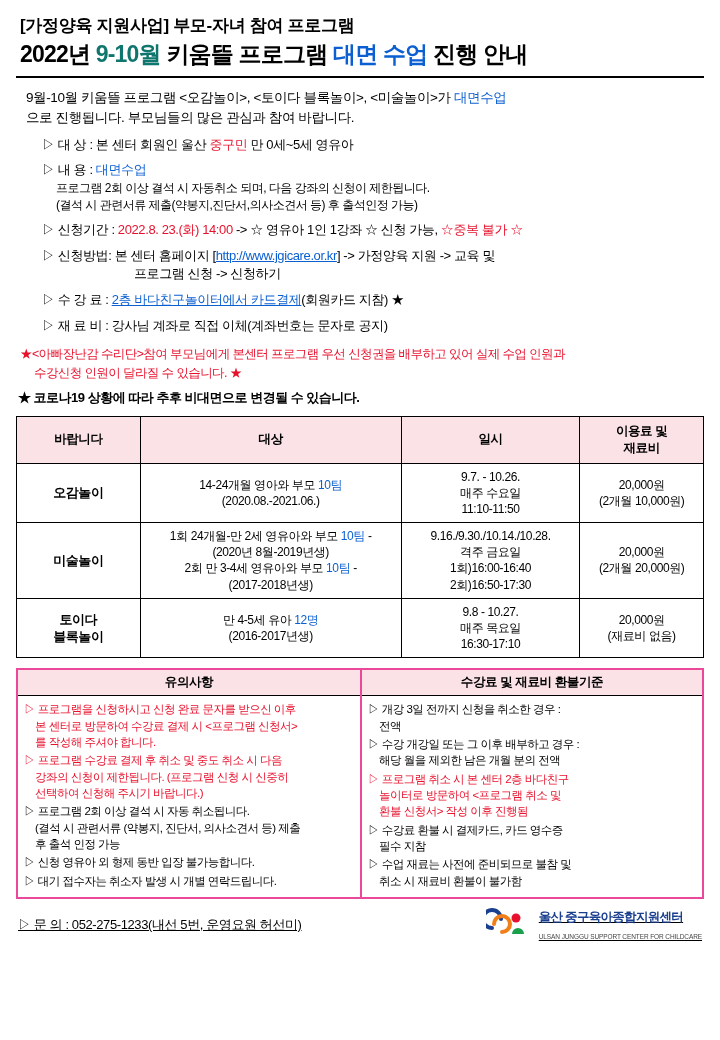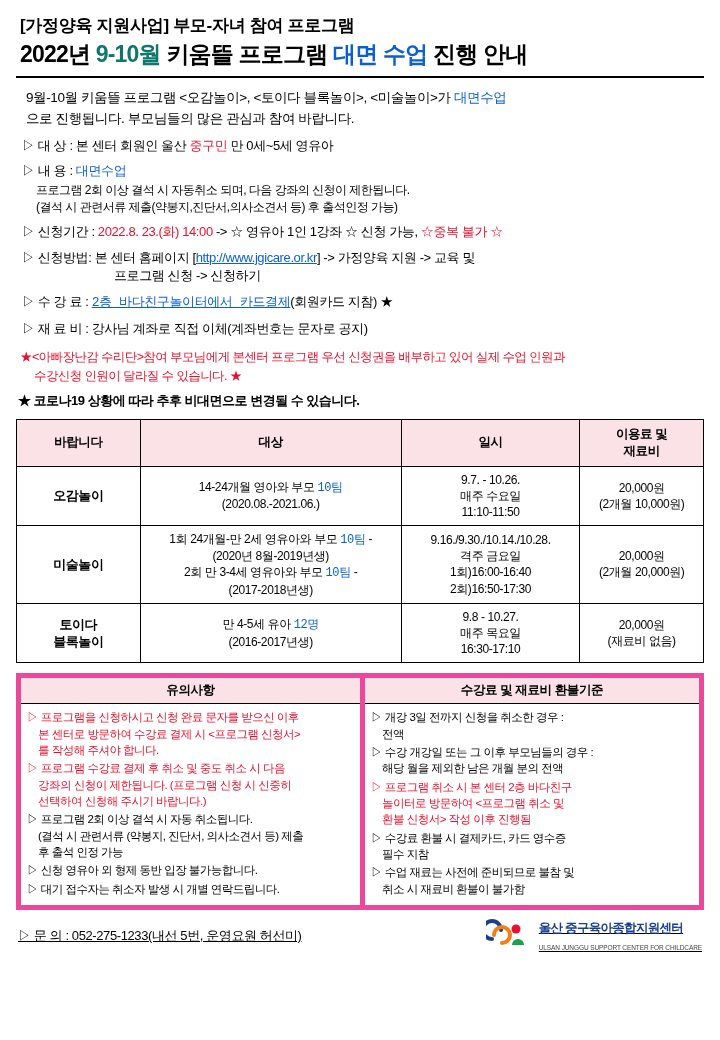--- a/index.html
+++ b/index.html
@@ -49,34 +49,35 @@
     font-size: 13.5px;
     line-height: 1.5;
     letter-spacing: -0.4px;
     padding: 0 10px;
   }
   .body-block {
     padding: 0 6px;
     font-size: 13px;
     line-height: 1.45;
     letter-spacing: -0.4px;
+    margin-left: 20px;
   }
   .row {
     margin-top: 7px;
   }
   .sub {
     font-size: 12px;
     letter-spacing: -0.5px;
     padding-left: 14px;
     line-height: 1.4;
   }
   .indent-2 {
     padding-left: 92px;
   }
-  .blue { color: #0b5fd0; font-family: Liberation Mono, monospace; }
+  .blue { color: #0b5fd0; }
   .red { color: #e8112d; }
   .link {
     color: #0b5fd0;
     text-decoration: underline;
   }
   .note-red {
     color: #e8112d;
     font-size: 12.5px;
     letter-spacing: -0.6px;
     line-height: 1.5;
@@ -121,21 +122,21 @@
   .c2 { width: 38%; }
   .c3 { width: 26%; }
   .c4 { width: 18%; }
   
   .notice-wrap {
     display: flex;
     margin-top: 10px;
     gap: 0;
   }
   .notice-col {
-    border: 5px solid #ec4899;
+    border: 2px solid #ec4899;
     box-sizing: border-box;
   }
   .notice-col.left { width: 50%; border-right: none; }
   .notice-col.right { width: 50%; }
   .notice-head {
     background: #fbe2e6;
     border-bottom: 1px solid #000;
     text-align: center;
     font-size: 12.5px;
     font-weight: bold;
@@ -351,21 +352,21 @@
       </div>
     </div>
     <div class="notice-col right">
       <div class="notice-head">수강료 및 재료비 환불기준</div>
       <div class="notice-body">
         <p>
           <span>▷ 개강 3일 전까지 신청을 취소한 경우 :</span>
           <span class="cont">전액</span>
         </p>
         <p>
-          <span>▷ 수강 개강일 또는 그 이후 부모님들의 경우 :</span>
+          <span>▷ 수강 개강일 또는 그 이후 배부하고 경우 :</span>
           <span class="cont">해당 월을 제외한 남은 개월 분의 전액</span>
         </p>
         <p class="red">
           <span>▷ 프로그램 취소 시 본 센터 2층 바다친구</span>
           <span class="cont">놀이터로 방문하여 &lt;프로그램 취소 및</span>
           <span class="cont">환불 신청서&gt; 작성 이후 진행됨</span>
         </p>
         <p>
           <span>▷ 수강료 환불 시 결제카드, 카드 영수증</span>
           <span class="cont">필수 지참</span>

